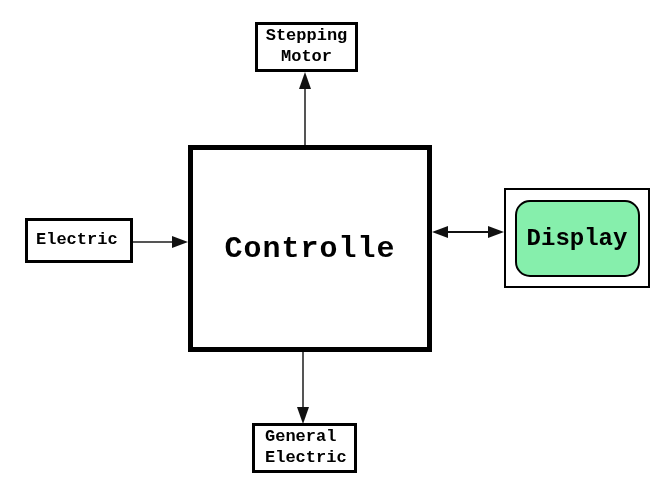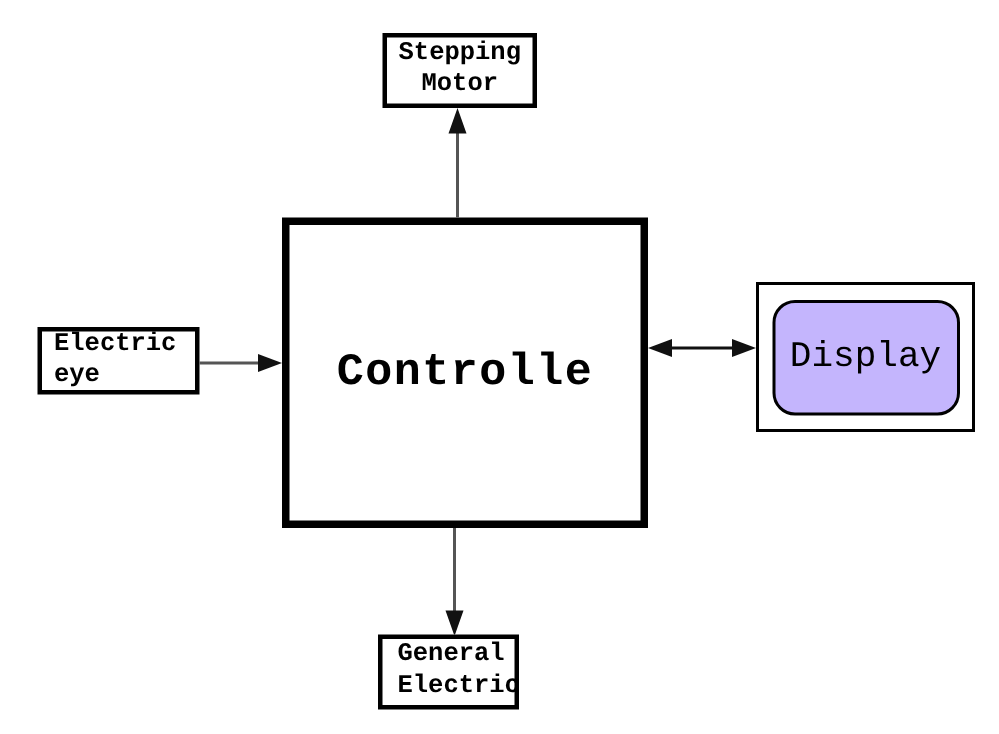--- a/index.html
+++ b/index.html
@@ -54,28 +54,28 @@
   
   .display-frame {
     left: 504px; top: 188px; width: 146px; height: 100px;
     border: 2px solid #000;
     display: flex; align-items: center; justify-content: center;
   }
   .display-screen {
     width: 125px; height: 77px;
     border: 2px solid #000;
     border-radius: 15px;
-    background: #c4b5fd;
+    background: #86efac;
     display: flex; align-items: center; justify-content: center;
-    font-size: 24px; font-weight: normal;
+    font-size: 24px; font-weight: bold;
     box-sizing: border-box;
   }
   
   .node-general-electric {
-    left: 252px; top: 423px; width: 94px; height: 50px;
+    left: 252px; top: 423px; width: 105px; height: 50px;
     border: 3px solid #000;
     display: flex; flex-direction: column; justify-content: center;
     padding-left: 10px;
   }
   .arrow-layer {
     position: absolute;
     left: 0; top: 0;
     width: 666px; height: 489px;
   }
 </style>
@@ -112,21 +112,20 @@
     <span class="line">Stepping</span>
     <span class="line">Motor</span>
   </div>
 
   <div class="node node-controller">
     <span>Controlle</span>
   </div>
 
   <div class="node node-electric-eye small-label">
     <span class="line">Electric</span>
-    <span class="line">eye</span>
   </div>
 
   <div class="node display-frame">
     <div class="display-screen">
       <span>Display</span>
     </div>
   </div>
 
   <div class="node node-general-electric small-label">
     <span class="line">General</span>

